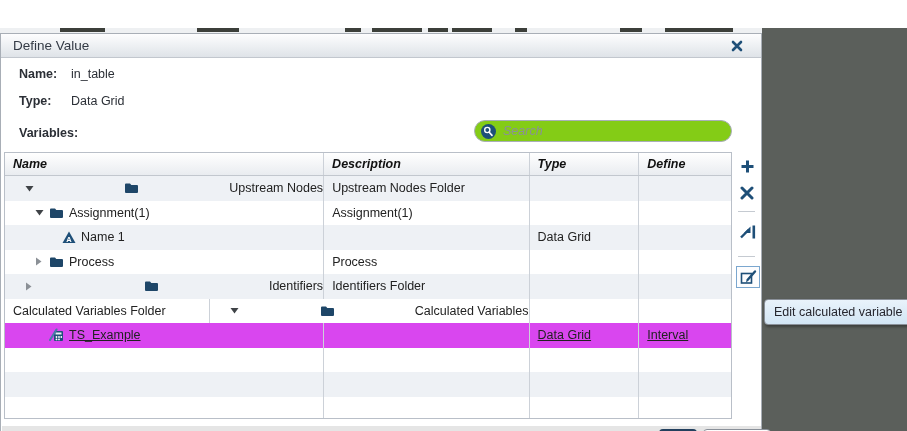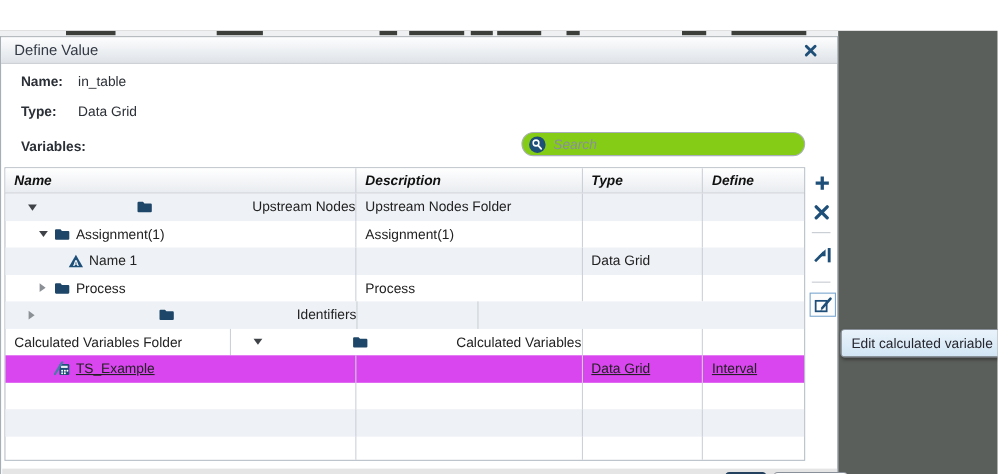--- a/index.html
+++ b/index.html
@@ -188,20 +188,21 @@
                 <path d="M1 0.5 L6.5 4.5 L1 8.5 Z" fill="#8b9096"></path>
               </svg>
             </span>
           <span class="ricon">
               <svg width="15" height="12" viewBox="0 0 15 12">
                 <path d="M1 2.5 Q1 1.5 2 1.5 L6 1.5 L7.3 3 L13 3 Q14 3 14 4 L14 10 Q14 11 13 11 L2 11 Q1 11 1 10 Z" fill="#1e4668"></path>
               </svg>
             </span>
           <span>Identifiers</span>
         </div>
+        <div class="cell c-desc">Identifiers Folder</div>
         <div class="cell c-type"></div>
         <div class="cell c-level"></div>
       </div>
 
       <div class="g-row">
         <div class="cell c-desc">Calculated Variables Folder</div>
         <div class="cell c-name p8">
           <span class="tgl">
               <svg width="9" height="7" viewBox="0 0 9 7">
                 <path d="M0.5 1 L8.5 1 L4.5 6.5 Z" fill="#3f4347"></path>

